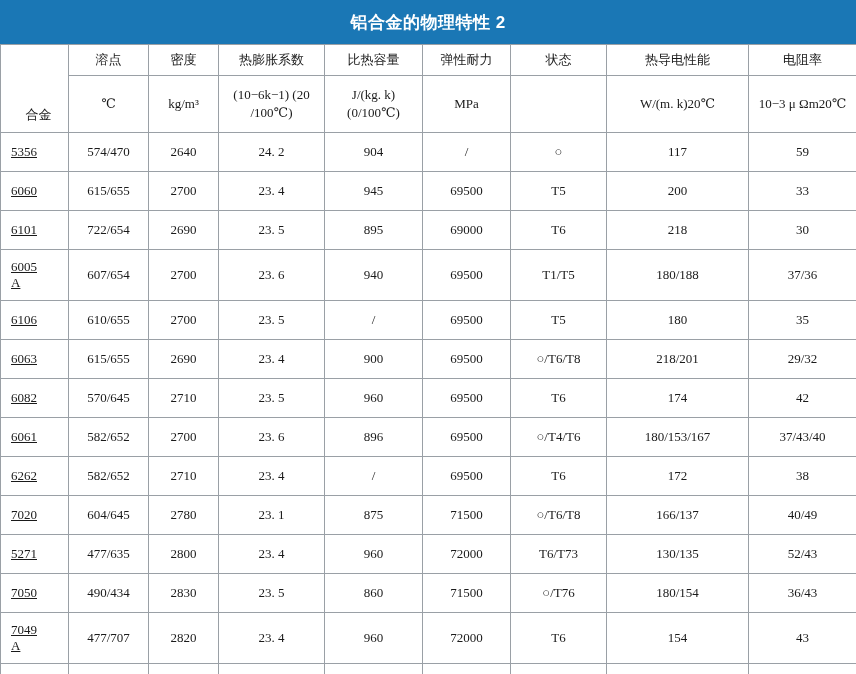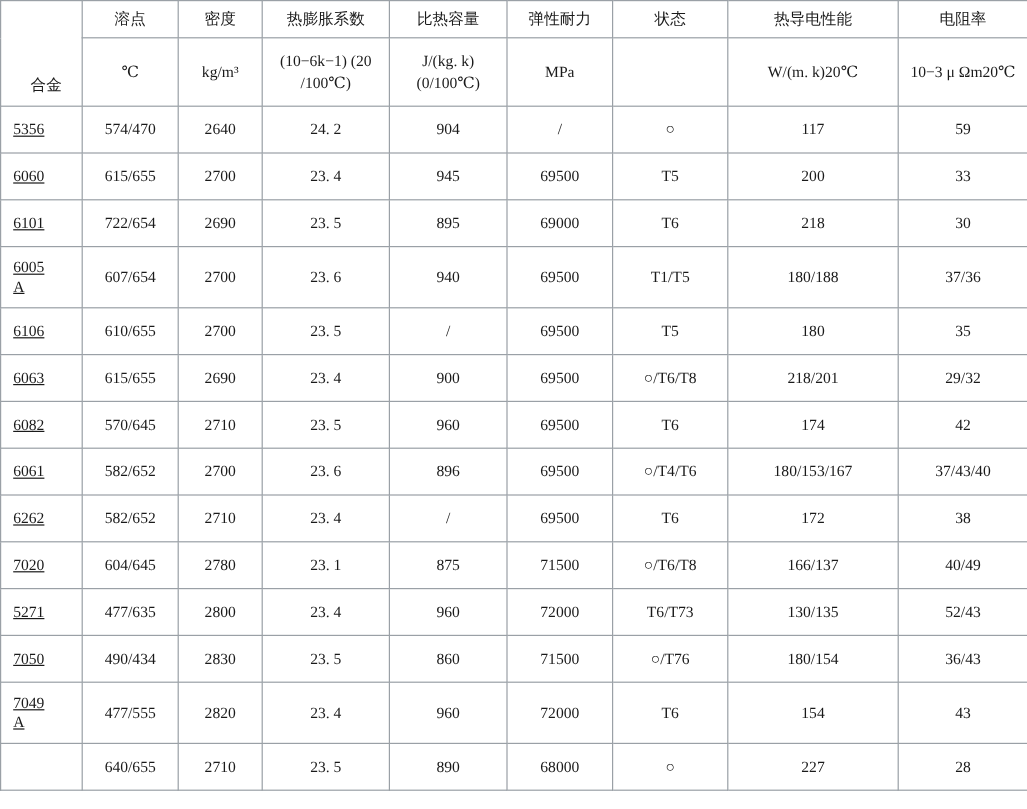--- a/index.html
+++ b/index.html
@@ -95,20 +95,23 @@
   }
   .alloy-cell .second {
     display: block;
   }
 </style>
 </head>
 <body>
 
 <div class="page">
 
+  <div class="title-bar">
+    <span>铝合金的物理特性 2</span>
+  </div>
 
   <table class="props">
     <colgroup>
       <col class="c0">
         <col class="c1">
         <col class="c2">
         <col class="c3">
         <col class="c4">
       <col class="c5">
         <col class="c6">
@@ -266,21 +269,21 @@
           <td>2830</td>
           <td>23. 5</td>
           <td>860</td>
           <td>71500</td>
           <td>○/T76</td>
           <td>180/154</td>
           <td>36/43</td>
         </tr>
         <tr class="tall">
           <td class="alloy-cell"><span>7049</span><span class="second">A</span></td>
-          <td>477/555</td>
+          <td>477/707</td>
           <td>2820</td>
           <td>23. 4</td>
           <td>960</td>
           <td>72000</td>
           <td>T6</td>
           <td>154</td>
           <td>43</td>
         </tr>
         <tr>
           <td class="alloy-cell"></td>

